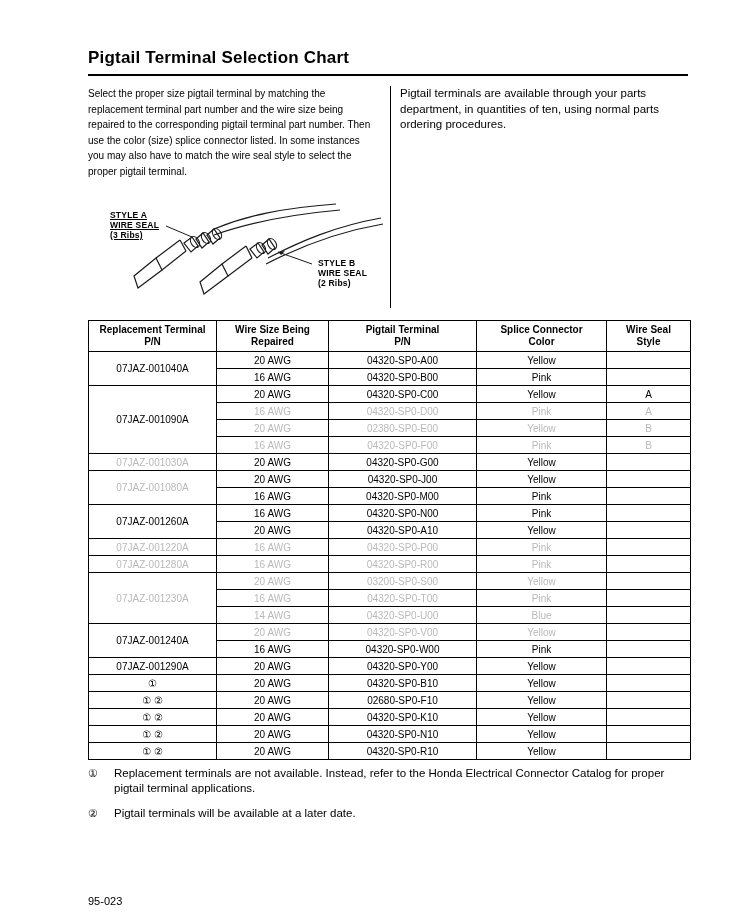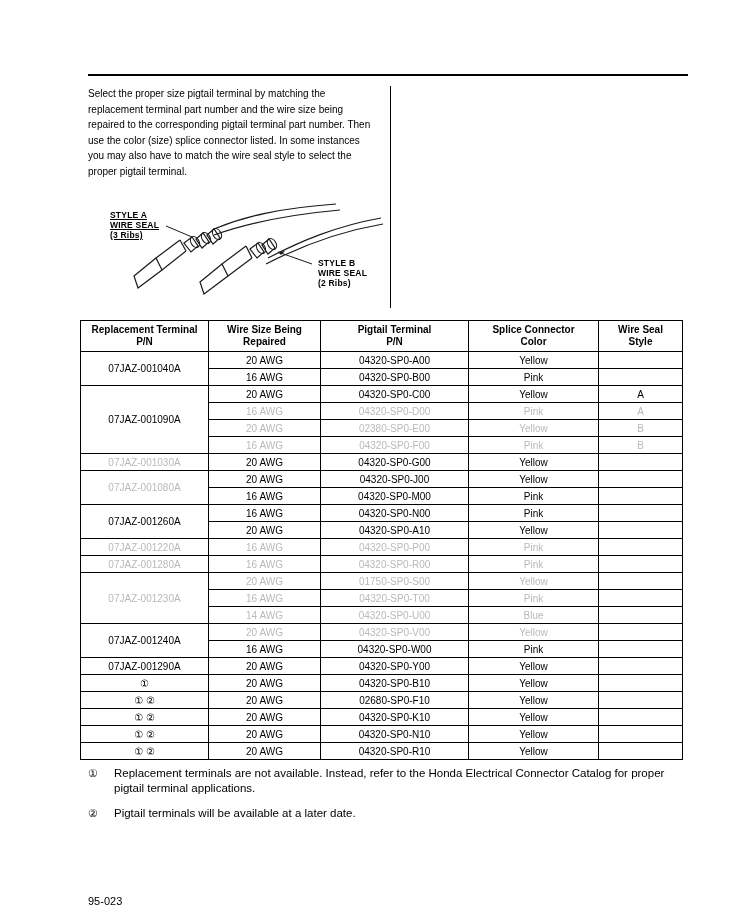--- a/index.html
+++ b/index.html
@@ -76,21 +76,21 @@
     font-weight: bold;
     line-height: 10px;
     letter-spacing: 0.2px;
   }
   .fig-a { left: 14px; top: 14px; text-decoration: underline; }
   .fig-b { left: 222px; top: 62px; }
 
   
   .table-wrap {
     position: absolute;
-    left: 80px;
+    left: 88px;
     top: 320px;
     width: 602px;
   }
   table.chart {
     border-collapse: collapse;
     width: 602px;
     table-layout: fixed;
   }
   table.chart th, table.chart td {
     border: 1px solid #000;
@@ -150,24 +150,26 @@
     font-size: 10.5px;
     font-weight: bold;
     margin-top: 44px;
   }
 </style>
 </head>
 <body>
 
 <div class="page">
 
+  <div class="title">Pigtail Terminal Selection Chart</div>
   <div class="rule"></div>
 
   <div class="intro-left">Select the proper size pigtail terminal by matching the replacement terminal part number and the wire size being repaired to the corresponding pigtail terminal part number. Then use the color (size) splice connector listed. In some instances you may also have to match the wire seal style to select the proper pigtail terminal.</div>
   <div class="vdivider"></div>
+  <div class="intro-right">Pigtail terminals are available through your parts department, in quantities of ten, using normal parts ordering procedures.</div>
 
   <div class="figure">
     <svg width="290" height="110" viewBox="0 0 290 110">
 
       <path d="M118 33 C 150 20, 185 12, 240 8" fill="none" stroke="#1a1a1a" stroke-width="1.2"></path>
       <path d="M118 39 C 152 27, 188 19, 244 14" fill="none" stroke="#1a1a1a" stroke-width="1.2"></path>
 
       <path d="M172 62 C 205 45, 240 30, 285 22" fill="none" stroke="#1a1a1a" stroke-width="1.2"></path>
       <path d="M170 68 C 203 51, 240 36, 287 28" fill="none" stroke="#1a1a1a" stroke-width="1.2"></path>
 
@@ -319,21 +321,21 @@
           <tr>
             <td class="rep faded" rowspan="1">07JAZ-001280A</td>
             <td class="faded">16 AWG</td>
             <td class="faded">04320-SP0-R00</td>
             <td class="faded">Pink</td>
             <td class="faded"></td>
           </tr>
           <tr>
             <td class="rep faded" rowspan="3">07JAZ-001230A</td>
             <td class="faded">20 AWG</td>
-            <td class="faded">01750-SP0-S00</td>
+            <td class="faded">03200-SP0-S00</td>
             <td class="faded">Yellow</td>
             <td class="faded"></td>
           </tr>
           <tr>
             <td class="faded">16 AWG</td>
             <td class="faded">04320-SP0-T00</td>
             <td class="faded">Pink</td>
             <td class="faded"></td>
           </tr>
           <tr>

